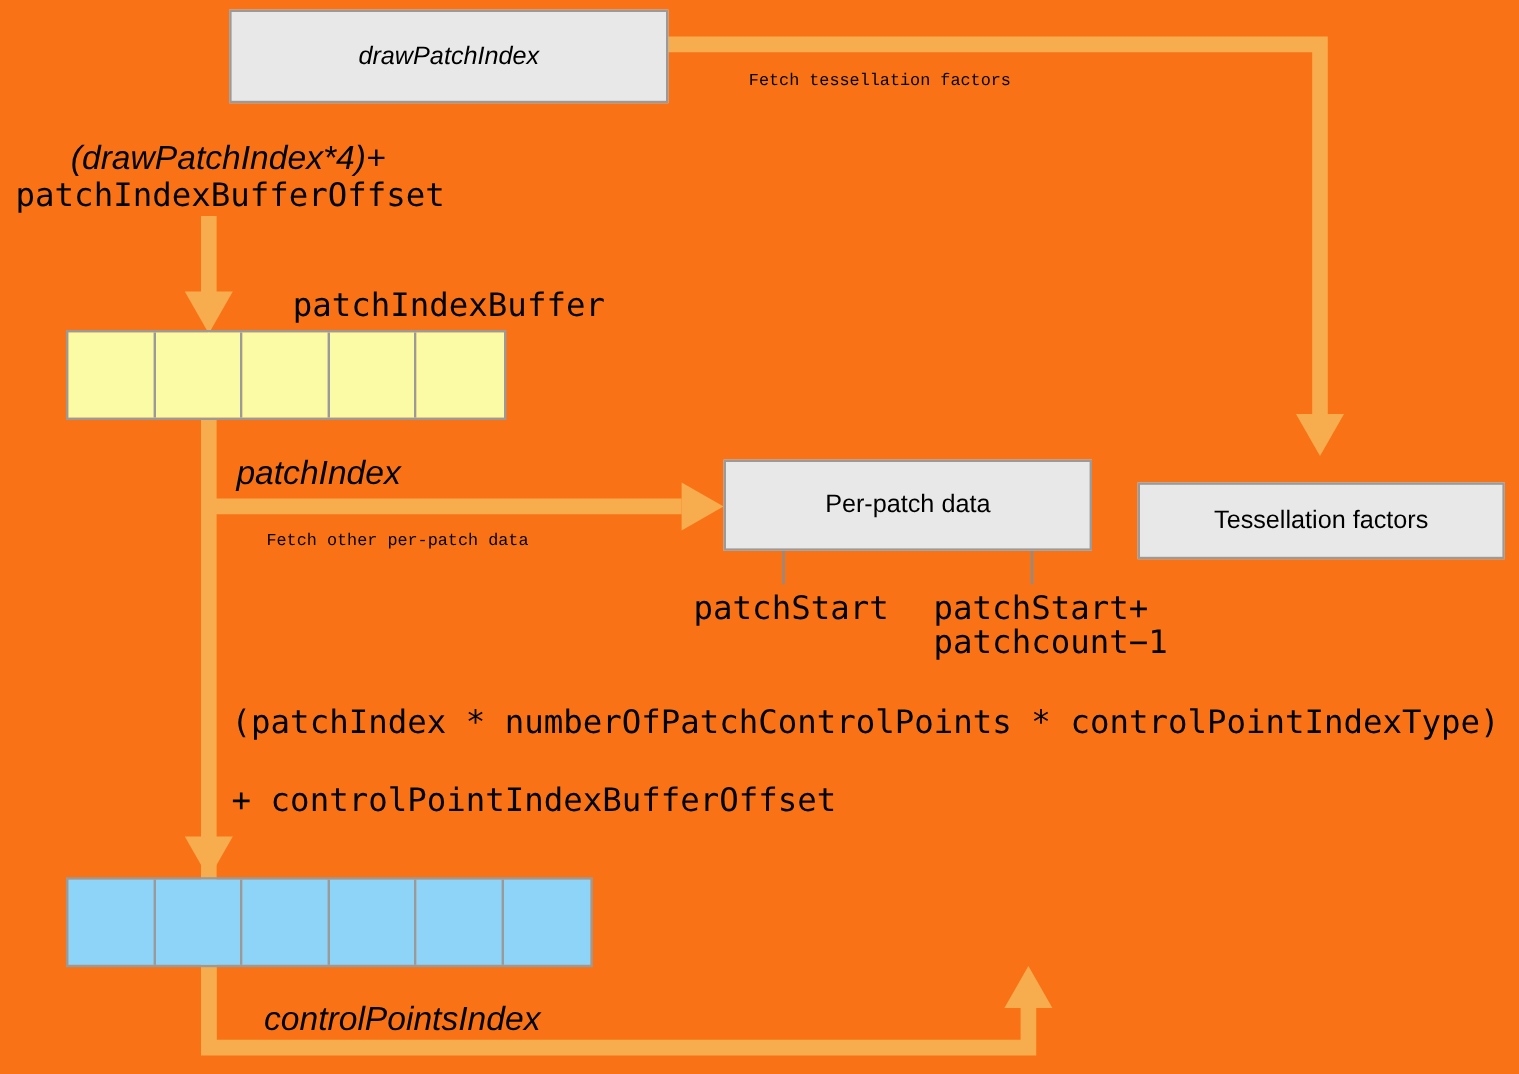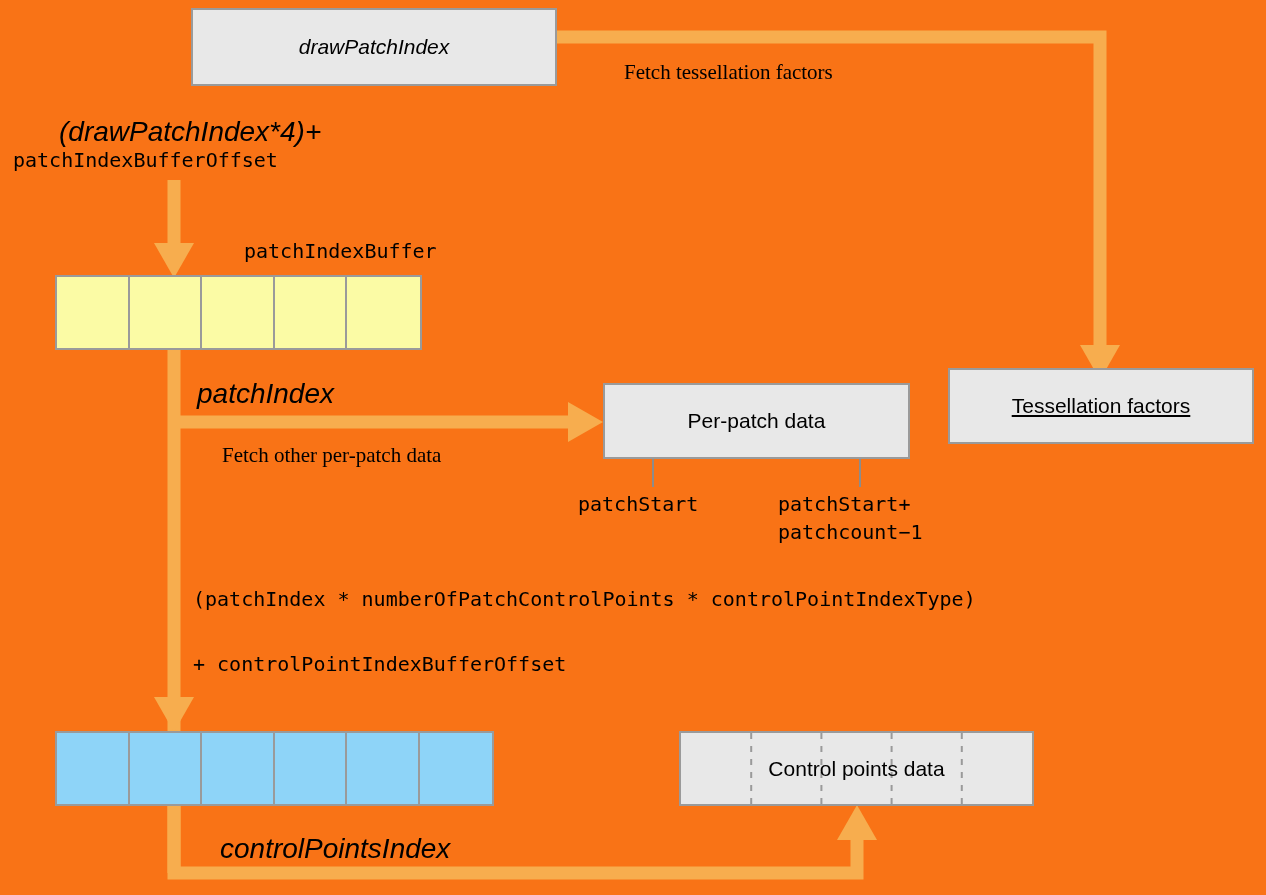--- a/index.html
+++ b/index.html
@@ -58,26 +58,26 @@
   .buffer.blue .cell { background: #8ed4f8; }
 
   .lbl {
     position: absolute;
     color: #000000;
     white-space: pre;
     z-index: 4;
   }
   .lbl.mono {
     font-family: "DejaVu Sans Mono", "Liberation Mono", monospace;
-    font-size: 20px;
+    font-size: 27px;
     letter-spacing: 0px;
   }
   .lbl.sans {
-    font-family: Liberation Serif, serif;
-    font-size: 21px;
+    font-family: Liberation Mono, monospace;
+    font-size: 14px;
   }
   .lbl.sans-it {
     font-family: "Liberation Sans", sans-serif;
     font-size: 28px;
     font-style: italic;
   }
   .lbl.center { text-align: center; }
 </style>
 </head>
 <body>
@@ -119,33 +119,24 @@
   </svg>
 
   <div class="node-box italic" style="left:191px; top:8px; width:366px; height:78px;">
     <span>drawPatchIndex</span>
   </div>
 
   <div class="node-box" style="left:603px; top:383px; width:307px; height:76px;">
     <span>Per-patch data</span>
   </div>
 
-  <div class="node-box" style="left:948px; top:368px; width:306px; height:76px;text-decoration:underline;">
+  <div class="node-box" style="left:948px; top:402px; width:306px; height:64px;">
     <span>Tessellation factors</span>
   </div>
 
-  <div class="node-box" style="left:679px; top:731px; width:355px; height:75px;">
-    <svg style="position:absolute; left:0; top:0; width:100%; height:100%; pointer-events:none;" viewBox="0 0 351 71" preserveAspectRatio="none">
-      <line x1="70.2" y1="0" x2="70.2" y2="71" stroke="#9a9a9a" stroke-width="2" stroke-dasharray="6,7"></line>
-      <line x1="140.4" y1="0" x2="140.4" y2="71" stroke="#9a9a9a" stroke-width="2" stroke-dasharray="6,7"></line>
-      <line x1="210.6" y1="0" x2="210.6" y2="71" stroke="#9a9a9a" stroke-width="2" stroke-dasharray="6,7"></line>
-      <line x1="280.8" y1="0" x2="280.8" y2="71" stroke="#9a9a9a" stroke-width="2" stroke-dasharray="6,7"></line>
-    </svg>
-    <span style="position:relative; z-index:2;">Control points data</span>
-  </div>
 
   <div class="buffer yellow" style="left:55px; top:275px; width:367px; height:75px;">
     <div class="cell" style="width:73.4px;"></div>
     <div class="cell" style="width:73.4px;"></div>
     <div class="cell" style="width:73.4px;"></div>
     <div class="cell" style="width:73.4px;"></div>
     <div class="cell" style="width:73.4px;"></div>
   </div>
 
   <div class="buffer blue" style="left:55px; top:731px; width:439px; height:75px;">

